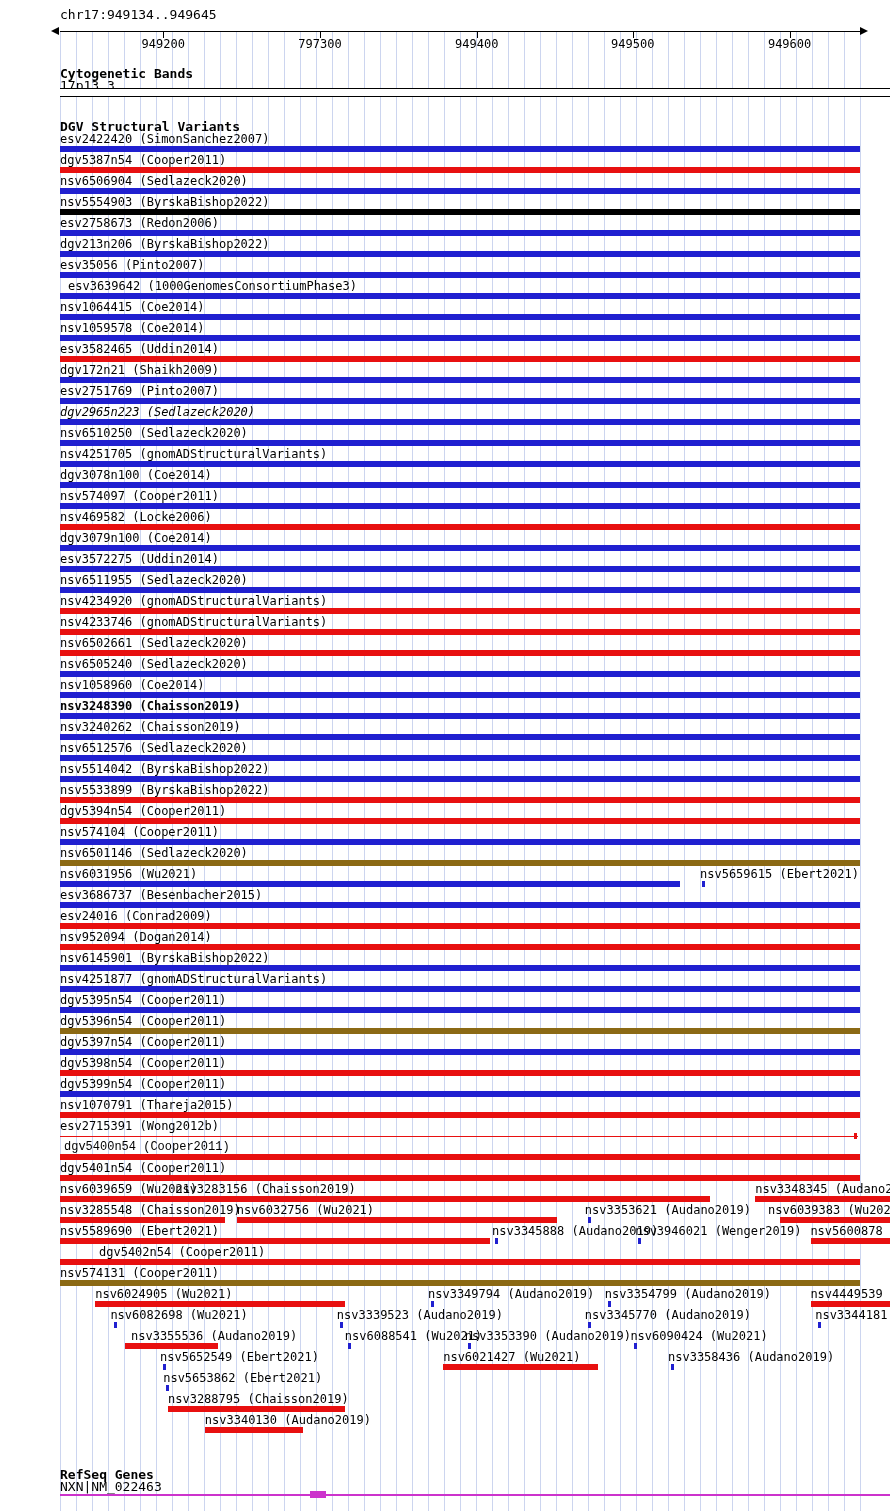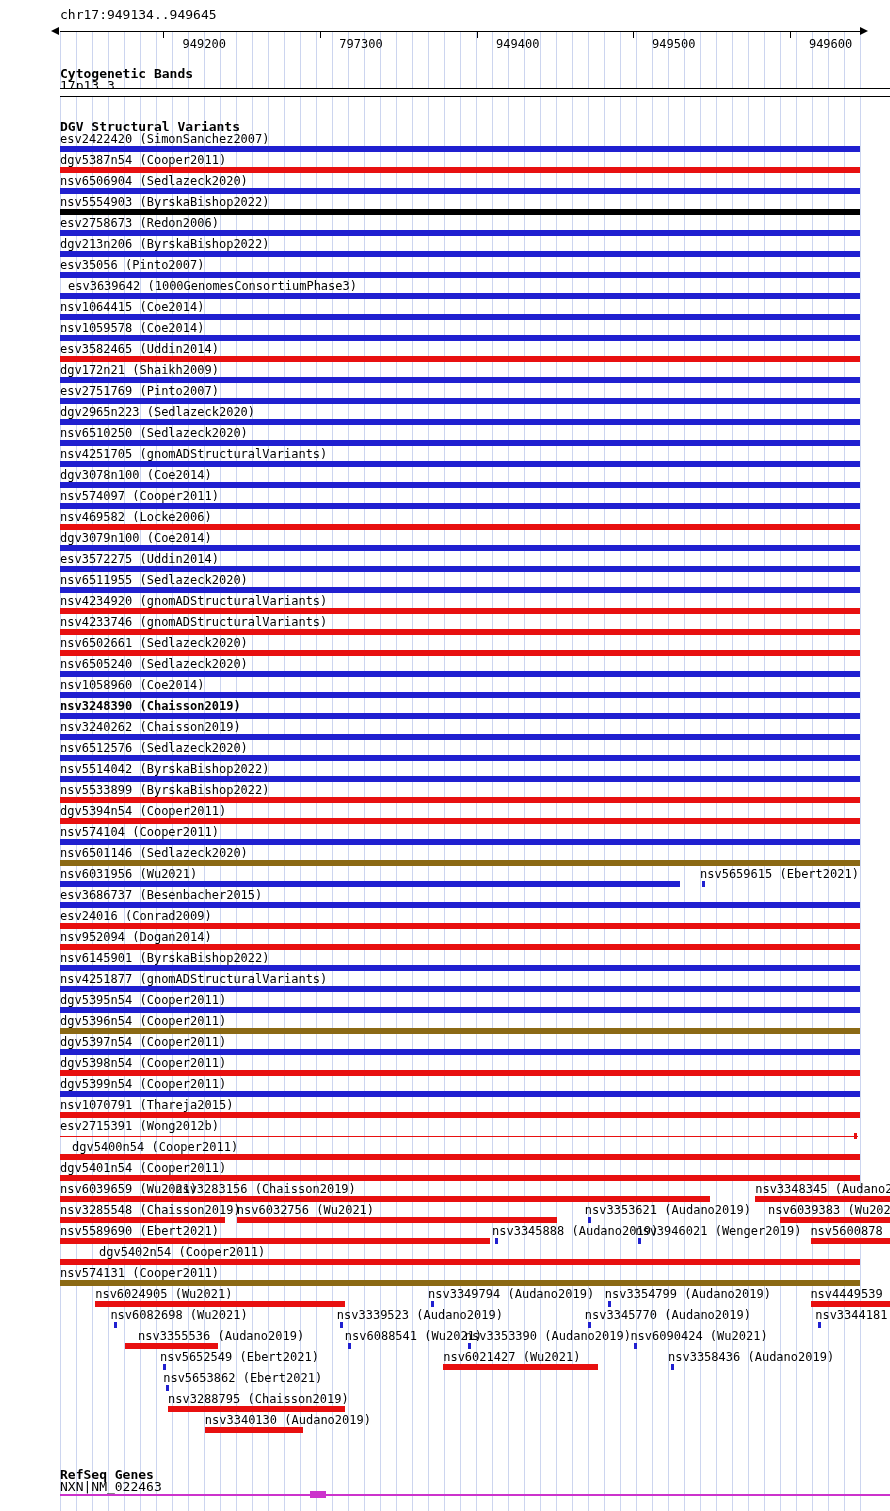--- a/index.html
+++ b/index.html
@@ -8,21 +8,21 @@
   .grid{position:absolute;left:60px;top:31px;width:814px;height:1480px;
         background:repeating-linear-gradient(to right,#ccd5ef 0,#ccd5ef 1px,transparent 1px,transparent 16px);}
   .abs{position:absolute;font-size:13px;line-height:13px;white-space:nowrap;}
   .bold{font-weight:bold;}
   .ruler-line{position:absolute;left:60px;top:31px;width:800px;height:1px;background:#000;}
   .arrow{position:absolute;width:0;height:0;border-top:4px solid transparent;border-bottom:4px solid transparent;top:27px;}
   .arrow-left{left:51px;border-right:8px solid #000;}
   .arrow-right{left:860px;border-left:8px solid #000;}
   .ruler-ticks{position:absolute;left:60px;top:31px;width:800px;height:22px;}
   .rtick{position:absolute;top:0;width:1px;height:7px;background:#000;}
-  .rticklabel{position:absolute;top:7px;transform:translateX(-50%);font-size:12px;line-height:13px;white-space:nowrap;margin-left:41px;}
+  .rticklabel{position:absolute;top:7px;transform:translateX(-50%);font-size:12px;line-height:13px;white-space:nowrap;}
   .band{position:absolute;left:60px;top:88px;width:830px;height:7px;background:#fff;
         border-top:1px solid #000;border-bottom:1px solid #000;}
   .vrows{position:absolute;left:60px;top:133px;width:830px;height:1302px;overflow:hidden;}
   .vrow{position:relative;height:21px;width:830px;}
   .rlabel{position:absolute;top:0;font-size:12px;line-height:13px;white-space:nowrap;}
   .vbar{position:absolute;top:13px;height:6px;}
   .vtick{position:absolute;top:13px;width:3px;height:6px;}
   .vthin{position:absolute;top:16px;height:1px;}
   .gene-line{position:absolute;left:60px;top:1494px;width:830px;height:2px;}
   .gene-exon{position:absolute;left:310px;top:1491px;width:16px;height:7px;}
@@ -102,21 +102,21 @@
       </div>
       <div class="vrow">
         <div class="rlabel" style="left: 0px;">dgv172n21 (Shaikh2009)</div>
         <div class="vbar" style="left: 0px; width: 800px; background: rgb(32, 32, 208);"></div>
       </div>
       <div class="vrow">
         <div class="rlabel" style="left: 0px;">esv2751769 (Pinto2007)</div>
         <div class="vbar" style="left: 0px; width: 800px; background: rgb(32, 32, 208);"></div>
       </div>
       <div class="vrow">
-        <div class="rlabel" style="left: 0px;">dgv2965n223 (Sedlazeck2020)</div>
+        <div class="rlabel" style="left: 0px; font-style: italic;">dgv2965n223 (Sedlazeck2020)</div>
         <div class="vbar" style="left: 0px; width: 800px; background: rgb(32, 32, 208);"></div>
       </div>
       <div class="vrow">
         <div class="rlabel" style="left: 0px;">nsv6510250 (Sedlazeck2020)</div>
         <div class="vbar" style="left: 0px; width: 800px; background: rgb(32, 32, 208);"></div>
       </div>
       <div class="vrow">
         <div class="rlabel" style="left: 0px;">nsv4251705 (gnomADStructuralVariants)</div>
         <div class="vbar" style="left: 0px; width: 800px; background: rgb(32, 32, 208);"></div>
       </div>
@@ -245,21 +245,21 @@
       <div class="vrow">
         <div class="rlabel" style="left: 0px;">nsv1070791 (Thareja2015)</div>
         <div class="vbar" style="left: 0px; width: 800px; background: rgb(232, 16, 16);"></div>
       </div>
       <div class="vrow">
         <div class="rlabel" style="left: 0px;">esv2715391 (Wong2012b)</div>
         <div class="vthin" style="left: 0px; width: 798.4px; background: rgb(232, 16, 16);"></div>
         <div class="vtick" style="left: 794.4px; background: rgb(232, 16, 16);"></div>
       </div>
       <div class="vrow">
-        <div class="rlabel" style="left: 12px;">dgv5400n54 (Cooper2011)</div>
+        <div class="rlabel" style="left: 4px; font-family: Liberation Mono, monospace;">dgv5400n54 (Cooper2011)</div>
         <div class="vbar" style="left: 0px; width: 800px; background: rgb(232, 16, 16);"></div>
       </div>
       <div class="vrow">
         <div class="rlabel" style="left: 0px;">dgv5401n54 (Cooper2011)</div>
         <div class="vbar" style="left: 0px; width: 800px; background: rgb(232, 16, 16);"></div>
       </div>
       <div class="vrow">
         <div class="rlabel" style="left: 0px;">nsv6039659 (Wu2021)</div>
         <div class="vbar" style="left: 0px; width: 650.4px; background: rgb(232, 16, 16);"></div>
         <div class="rlabel" style="left: 115.2px;">nsv3283156 (Chaisson2019)</div>
@@ -308,21 +308,21 @@
         <div class="rlabel" style="left: 50.4px;">nsv6082698 (Wu2021)</div>
         <div class="vtick" style="left: 53.6px; background: rgb(32, 32, 208);"></div>
         <div class="rlabel" style="left: 276.8px;">nsv3339523 (Audano2019)</div>
         <div class="vtick" style="left: 280px; background: rgb(32, 32, 208);"></div>
         <div class="rlabel" style="left: 524.8px;">nsv3345770 (Audano2019)</div>
         <div class="vtick" style="left: 528px; background: rgb(32, 32, 208);"></div>
         <div class="rlabel" style="left: 755.2px;">nsv3344181 (Ebert2021)</div>
         <div class="vtick" style="left: 758.4px; background: rgb(32, 32, 208);"></div>
       </div>
       <div class="vrow">
-        <div class="rlabel" style="left: 78px;">nsv3355536 (Audano2019)</div>
+        <div class="rlabel" style="left: 71px;">nsv3355536 (Audano2019)</div>
         <div class="vbar" style="left: 64.8px; width: 93.6px; background: rgb(232, 16, 16);"></div>
         <div class="rlabel" style="left: 284.8px;">nsv6088541 (Wu2021)</div>
         <div class="vtick" style="left: 288px; background: rgb(32, 32, 208);"></div>
         <div class="rlabel" style="left: 404.8px;">nsv3353390 (Audano2019)</div>
         <div class="vtick" style="left: 408px; background: rgb(32, 32, 208);"></div>
         <div class="rlabel" style="left: 570.4px;">nsv6090424 (Wu2021)</div>
         <div class="vtick" style="left: 573.6px; background: rgb(32, 32, 208);"></div>
       </div>
       <div class="vrow">
         <div class="rlabel" style="left: 100px;">nsv5652549 (Ebert2021)</div>

